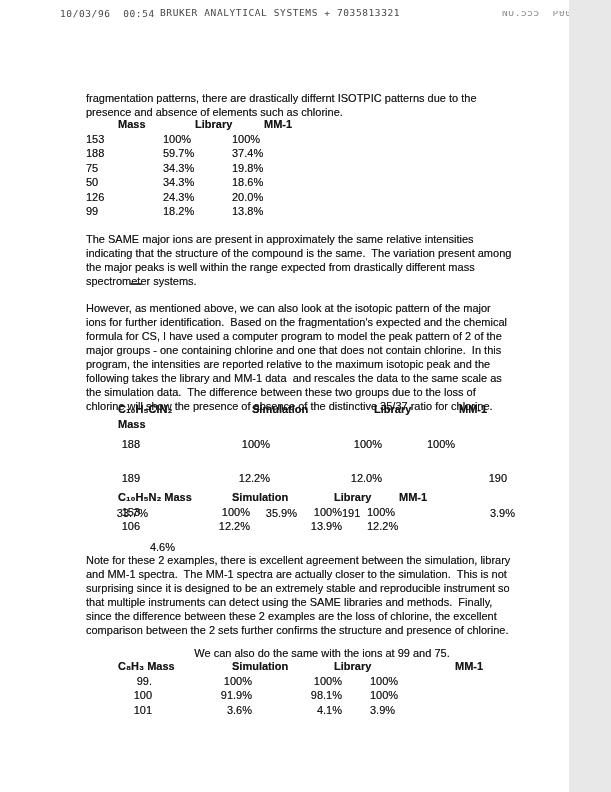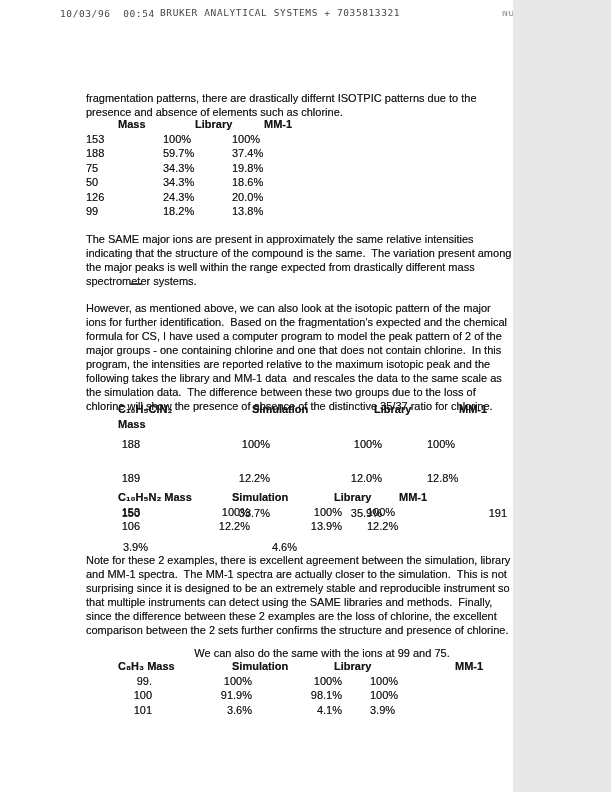--- a/index.html
+++ b/index.html
@@ -1,18 +1,18 @@
 <!DOCTYPE html>
 <html><head>
 <meta charset="utf-8">
 <style>
   html,body{margin:0;padding:0;background:#e8e8e8;}
   .page{
     position:relative;
-    width:513px;height:792px;
+    width:569px;height:792px;
     background:#ffffff;
     overflow:hidden;
     font-family:"Liberation Sans","DejaVu Sans",sans-serif;
     color:#161616;
   }
   
   .faxhdr span{position:absolute;
     font-family:"DejaVu Sans Mono",monospace;
     font-size:9.5px;letter-spacing:0.6px;color:#474747;
     white-space:pre;}
@@ -117,22 +117,21 @@
       <div class="hc c1h">Simulation</div>
       <div class="hc c2h">Library</div>
       <div class="hc c3h">MM-1</div>
       <div class="vc c0v">188</div>
       <div class="vc c1v">100%</div>
       <div class="vc c2v">100%</div>
       <div class="vc c3v">100%</div>
       <div class="vc c0v">189</div>
       <div class="vc c1v">12.2%</div>
       <div class="vc c2v">12.0%</div>
-      <div class="vc c3v">12.8%</div>
-      <div class="vc c0v">150</div>
+      <div class="vc c0v">190</div>
       <div class="vc c1v">33.7%</div>
       <div class="vc c2v">35.9%</div>
       <div class="vc c0v">191</div>
       <div class="vc c1v">3.9%</div>
       <div class="vc c2v">4.6%</div>
     </div>
 
   <div class="tbl t3">
       <div class="hc c0h">C₁₀H₅N₂ Mass</div>
       <div class="hc c1h">Simulation</div>

